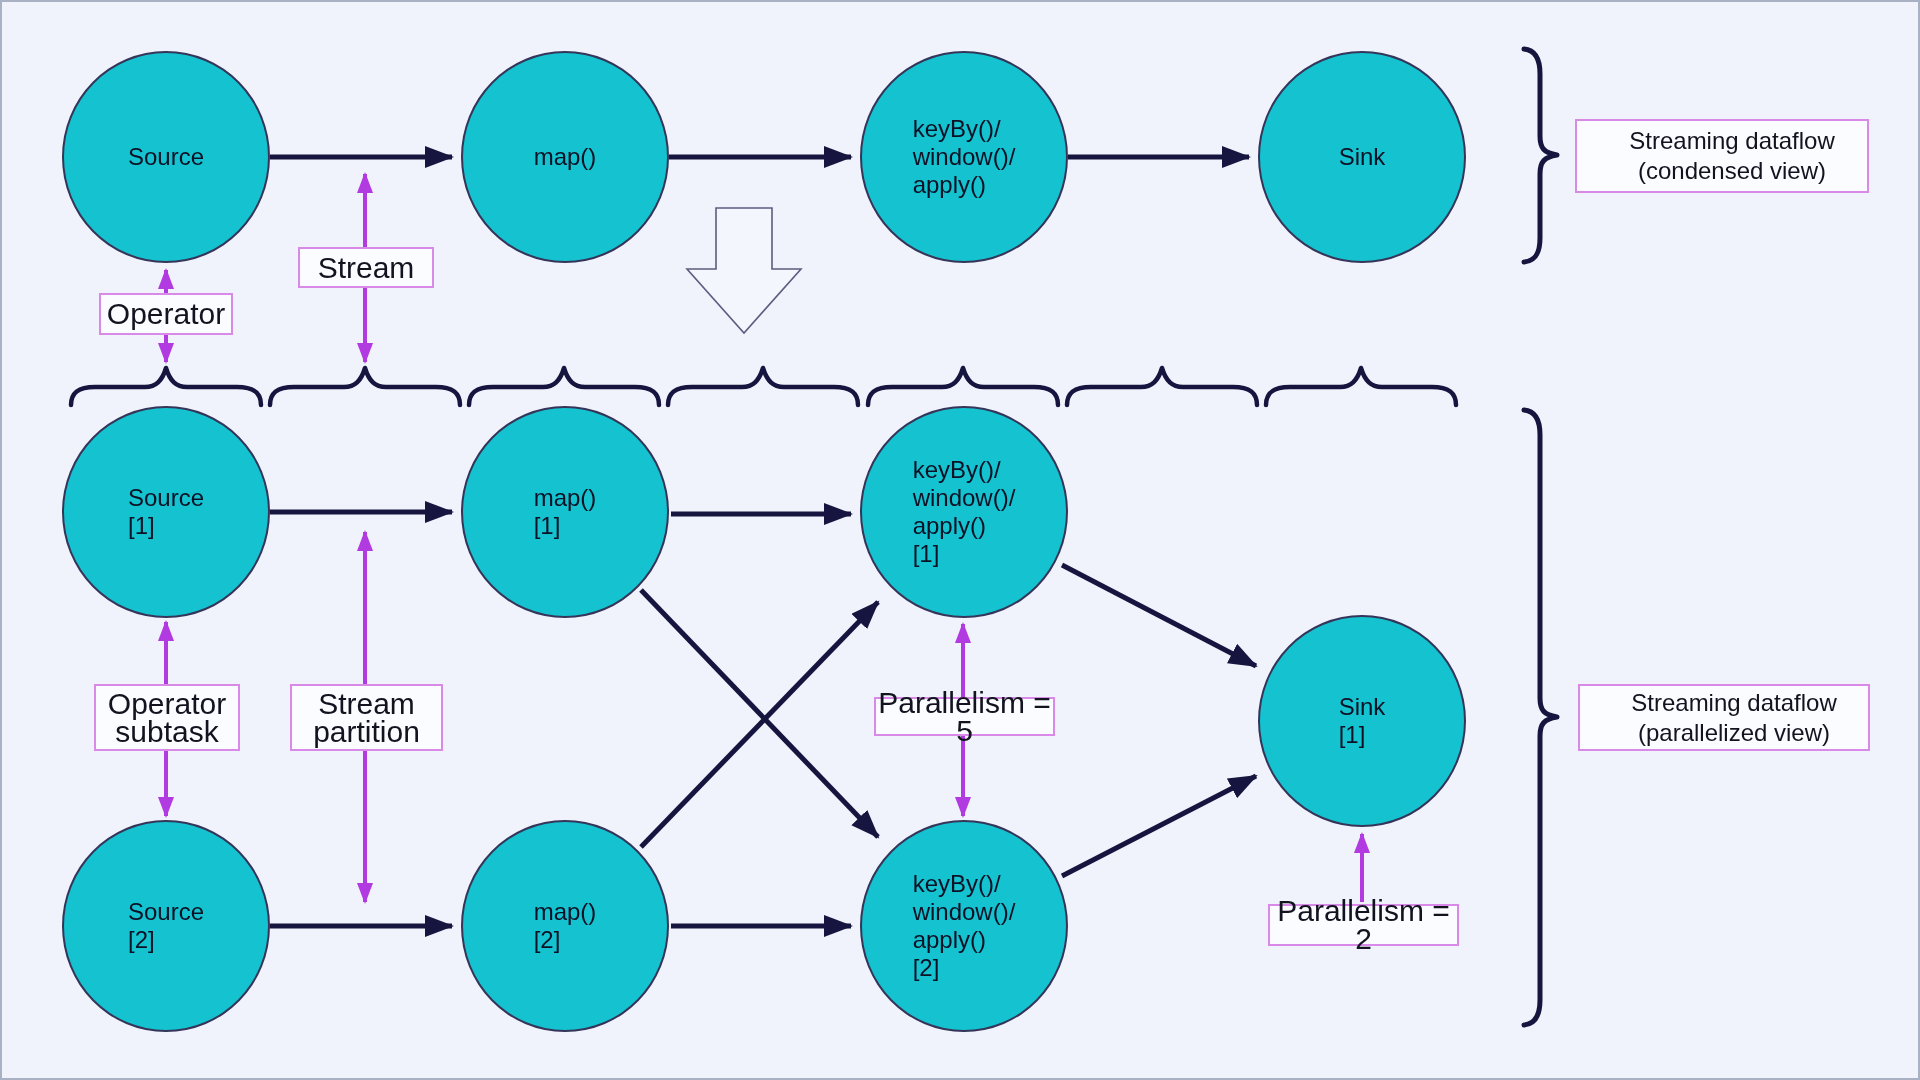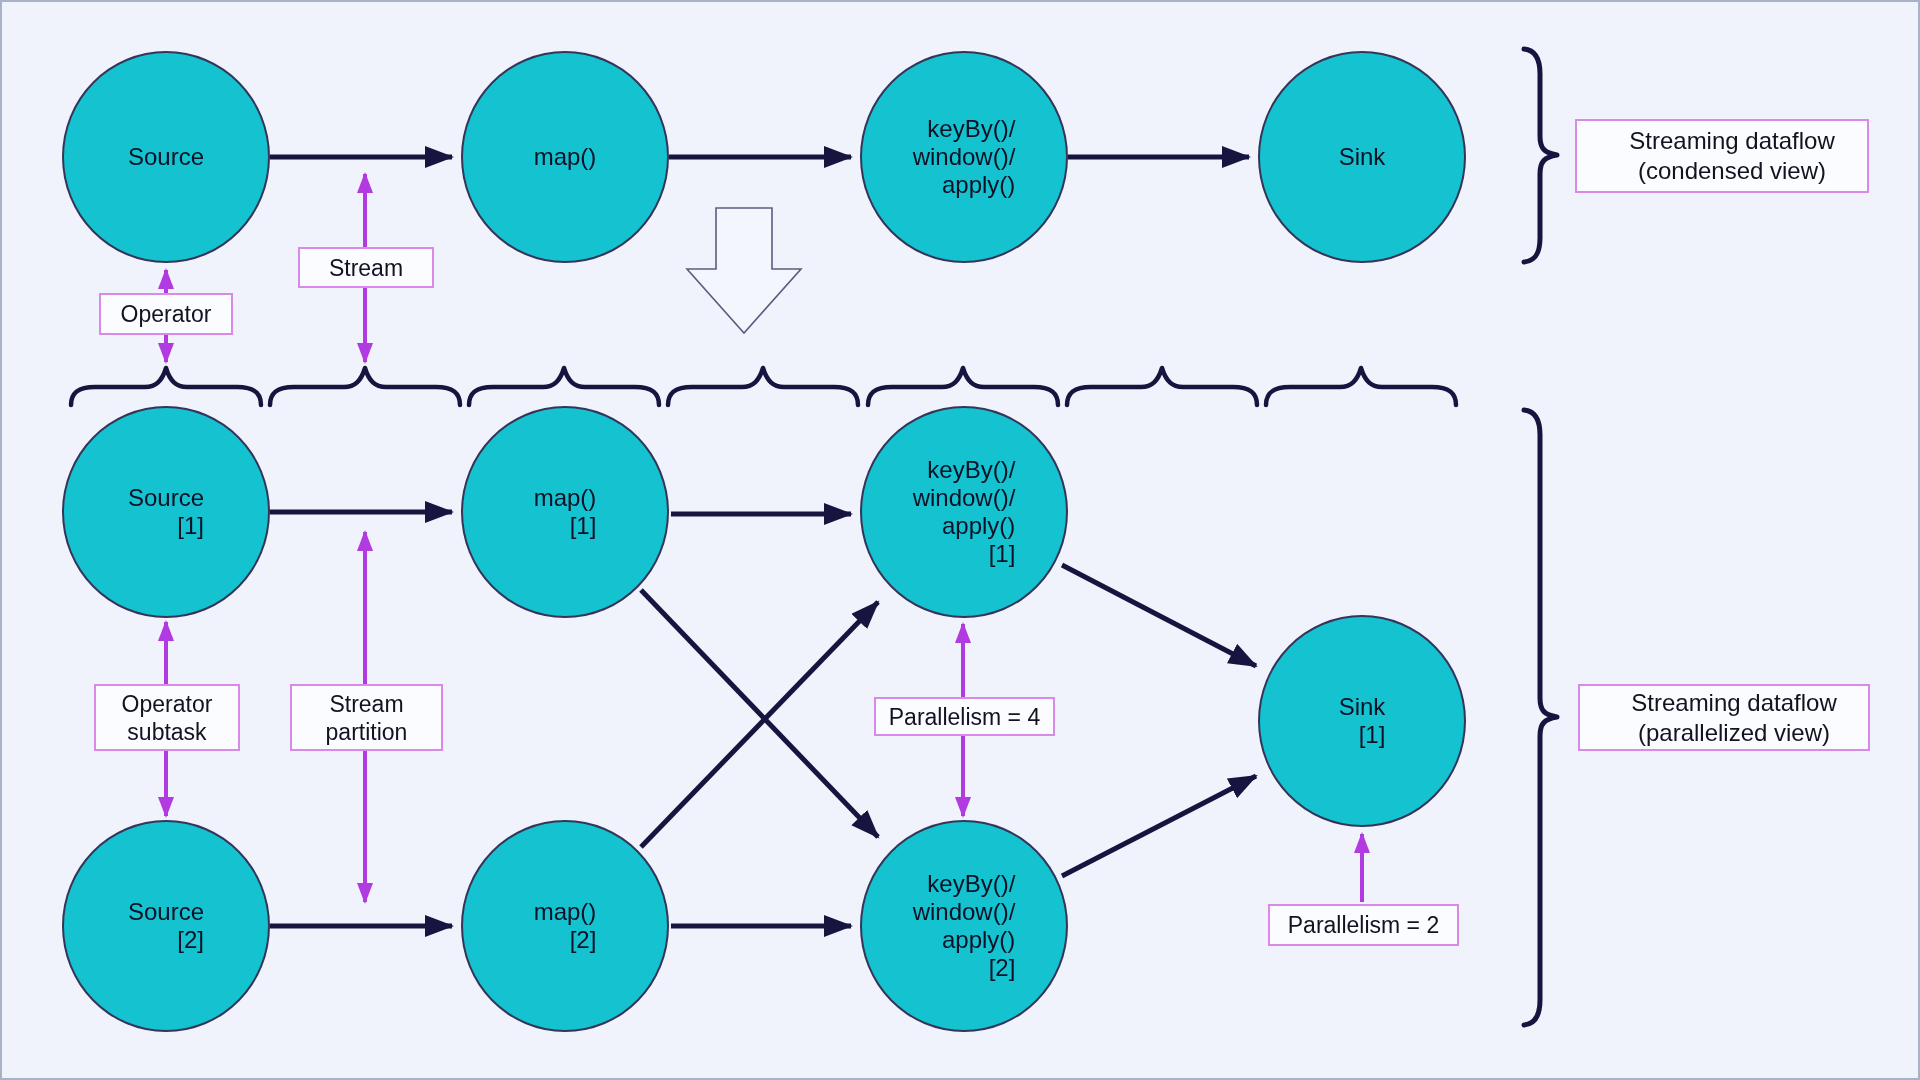--- a/index.html
+++ b/index.html
@@ -26,35 +26,35 @@
   }
   .layer{position:absolute;left:0;top:0;z-index:1;}
   .node{
     position:absolute;
     width:208px;height:212px;
     border-radius:50%;
     background:var(--node_fill);
     border:2px solid var(--node_stroke);
     box-sizing:border-box;
     display:flex;align-items:center;justify-content:center;
-    text-align:right;
+    text-align:left;
     white-space:pre-line;
     font-size:24px;line-height:28px;
     color:#0d1126;
     z-index:2;
   }
   .lbl{
     position:absolute;
     background:var(--label_bg);
     border:2px solid var(--label_border);
     box-sizing:border-box;
     display:flex;align-items:center;justify-content:center;
     text-align:center;
     white-space:pre-line;
-    font-size:23px;line-height:28px;
+    font-size:30px;line-height:28px;
     color:#12131f;
     z-index:3;
   }
   .lbl.big{font-size:24px;line-height:30px;padding-left:20px;}
   svg .dark{stroke:var(--dark_arrow);fill:none;}
   svg .purple{stroke:var(--purple_arrow);fill:none;}
   svg .brace{stroke:var(--dark_arrow);fill:none;stroke-linecap:round;stroke-linejoin:round;}
 </style>
 </head>
 <body>
@@ -130,20 +130,20 @@
 [2]</div>
   <div class="node" style="left:1256px;top:613px">Sink
 [1]</div>
 
   <div class="lbl" style="left:97px;top:291px;width:134px;height:42px">Operator</div>
   <div class="lbl" style="left:296px;top:245px;width:136px;height:41px">Stream</div>
   <div class="lbl" style="left:92px;top:682px;width:146px;height:67px">Operator
 subtask</div>
   <div class="lbl" style="left:288px;top:682px;width:153px;height:67px">Stream
 partition</div>
-  <div class="lbl" style="left:872px;top:695px;width:181px;height:39px">Parallelism = 4</div>
+  <div class="lbl" style="left:872px;top:695px;width:181px;height:39px">Parallelism = 5</div>
   <div class="lbl" style="left:1266px;top:902px;width:191px;height:42px">Parallelism = 2</div>
   <div class="lbl big" style="left:1573px;top:117px;width:294px;height:74px">Streaming dataflow
 (condensed view)</div>
   <div class="lbl big" style="left:1576px;top:682px;width:292px;height:67px">Streaming dataflow
 (parallelized view)</div>
 
 </div>
 
 </body></html>

